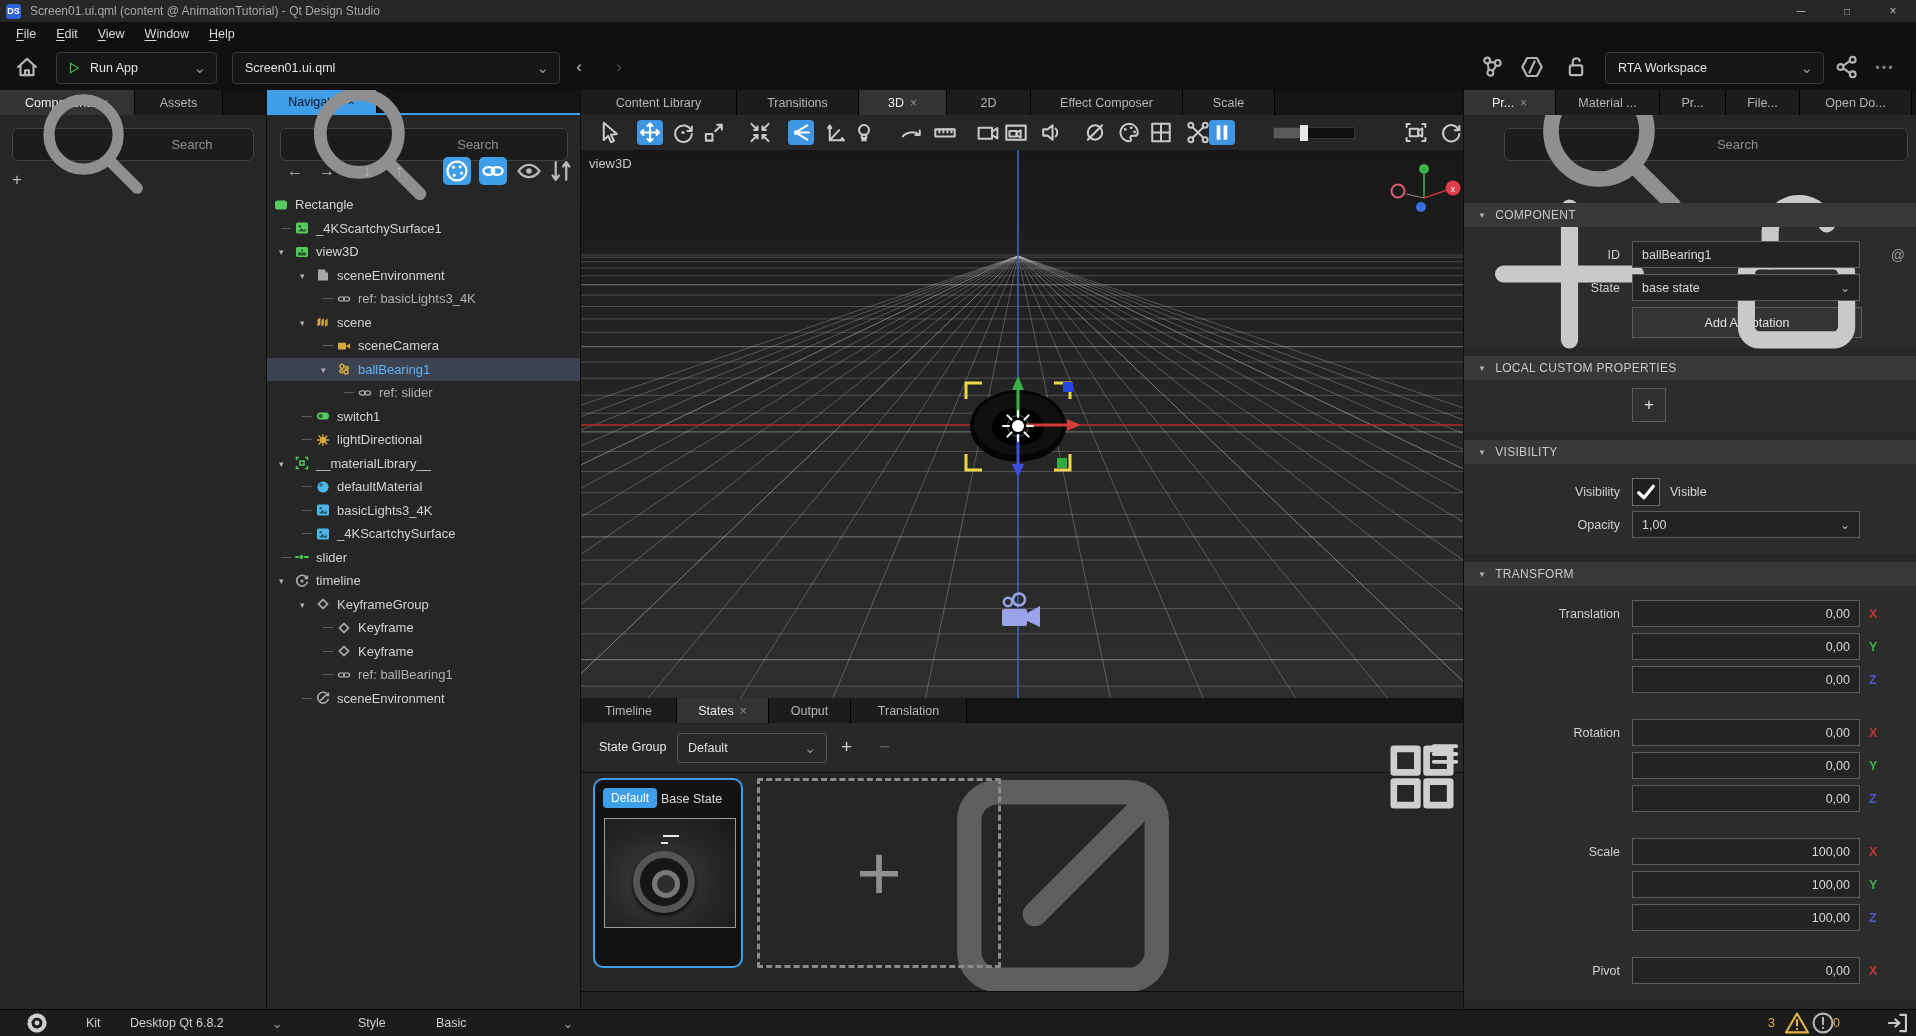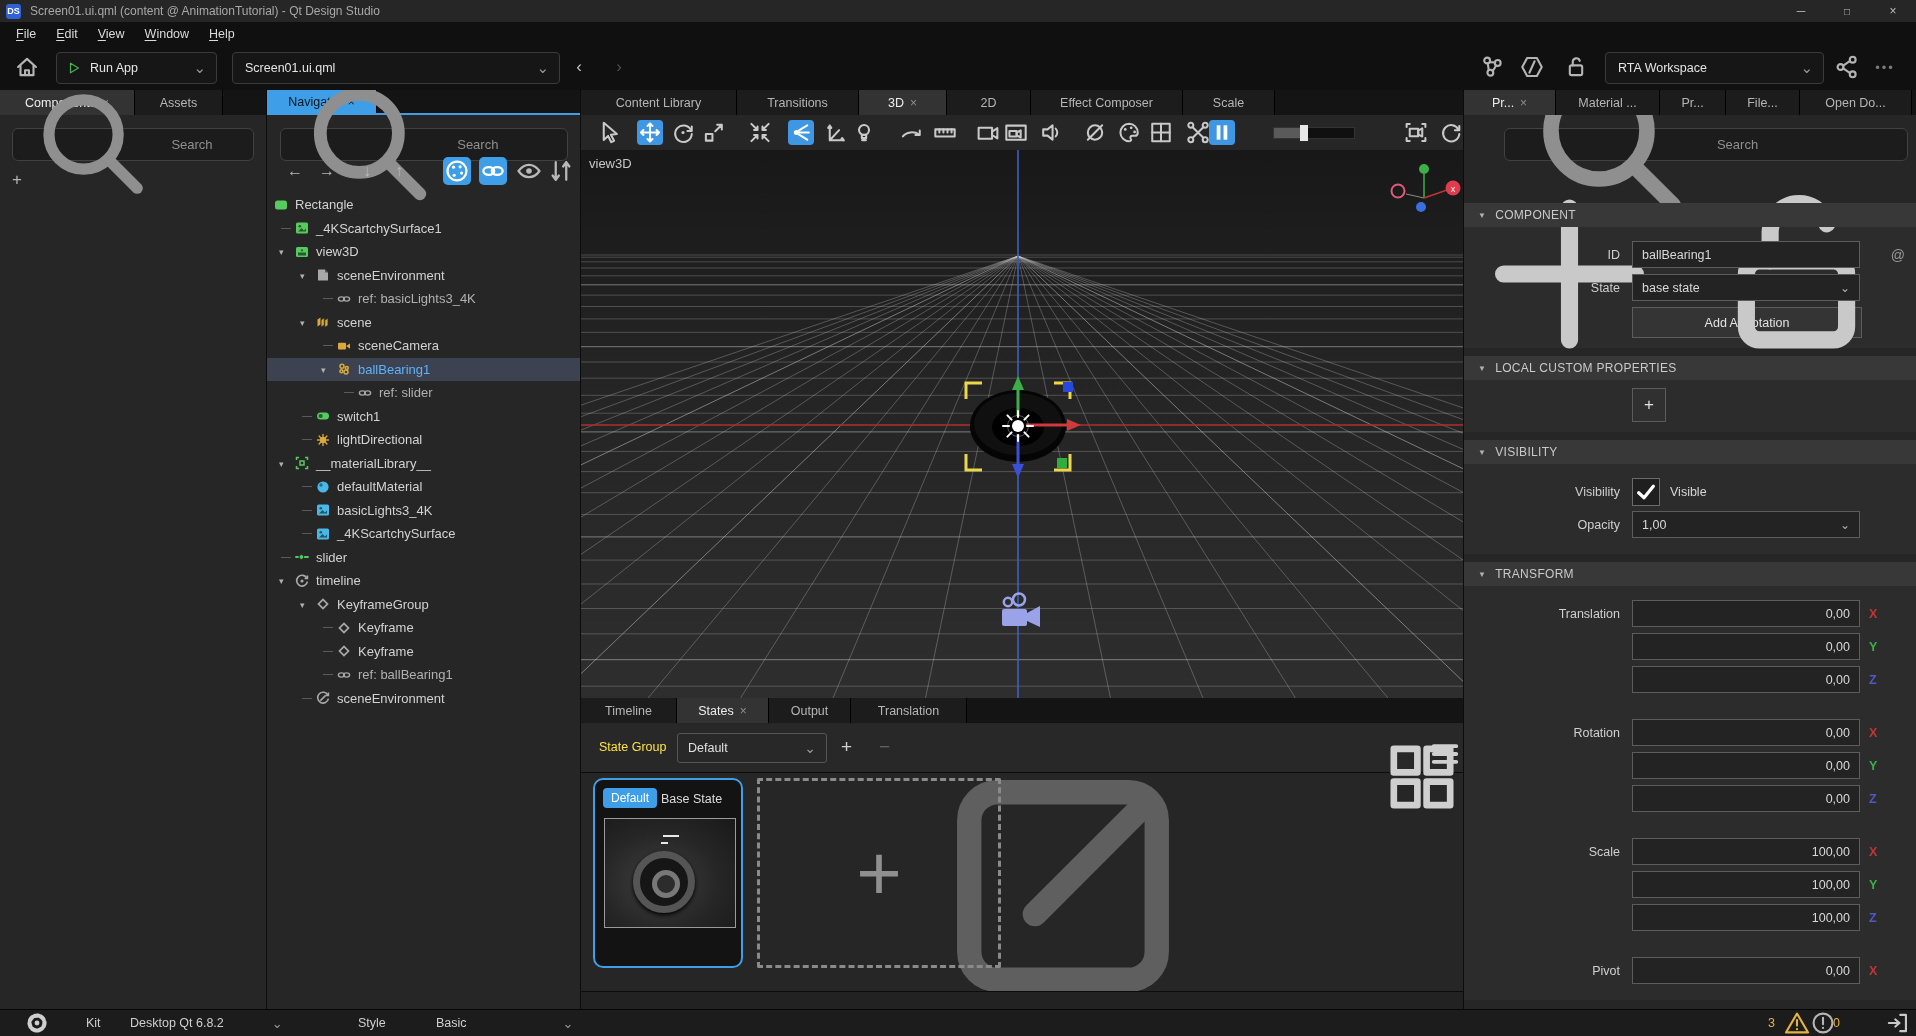--- a/index.html
+++ b/index.html
@@ -61,21 +61,21 @@
   #vp{position:absolute;left:0;top:60px;width:882px;height:548px;
       background:linear-gradient(#181818,#232323 35%,#2e2e2e);overflow:hidden}
   #vp-label{position:absolute;left:8px;top:6px;color:#c8c8c8;font-size:13px}
   #sl-track{position:absolute;left:692px;top:12px;width:80px;height:10px;background:#101010;border:1px solid #333}
   #sl-fill{position:absolute;left:0;top:0;height:100%;width:30px;background:#5a5a5a}
   #sl-handle{position:absolute;left:26px;top:-3px;width:8px;height:16px;background:#e8e8e8}
 
   
   #bottompanel{position:absolute;left:0;top:608px;width:100%;bottom:0;background:#262626}
   #sg-row{position:absolute;left:0;top:26px;width:100%;height:48px;border-bottom:1px solid #0c0c0c;background:#282828}
-  #sg-label{position:absolute;left:18px;top:16px;color:#fde047}
+  #sg-label{position:absolute;left:18px;top:16px;color:#e5e5e5}
   #sg-dd{position:absolute;left:96px;top:9px;width:150px;height:30px;border:1px solid #555;border-radius:3px;
          display:flex;align-items:center;justify-content:space-between;padding:0 10px;box-sizing:border-box;color:#e0e0e0}
   .sg-ic{position:absolute;top:12px;color:#cfcfcf}
   .sg-ic svg{width:18px;height:18px}
   .dim{color:#5f5f5f}
   #card-default{position:absolute;left:12px;top:80px;width:150px;height:190px;background:#131313;
                 border:2.5px solid #3e9fe8;border-radius:10px;box-sizing:border-box}
   #card-badge{position:absolute;left:8px;top:8px;background:#3e9fe8;color:#fff;border-radius:4px;padding:3px 8px;font-size:12px}
   #card-title{position:absolute;left:66px;top:12px;color:#dcdcdc;font-size:12.5px}
   #card-thumb{position:absolute;left:9px;top:38px;width:130px;height:108px;border:1px solid #9a9a9a;

